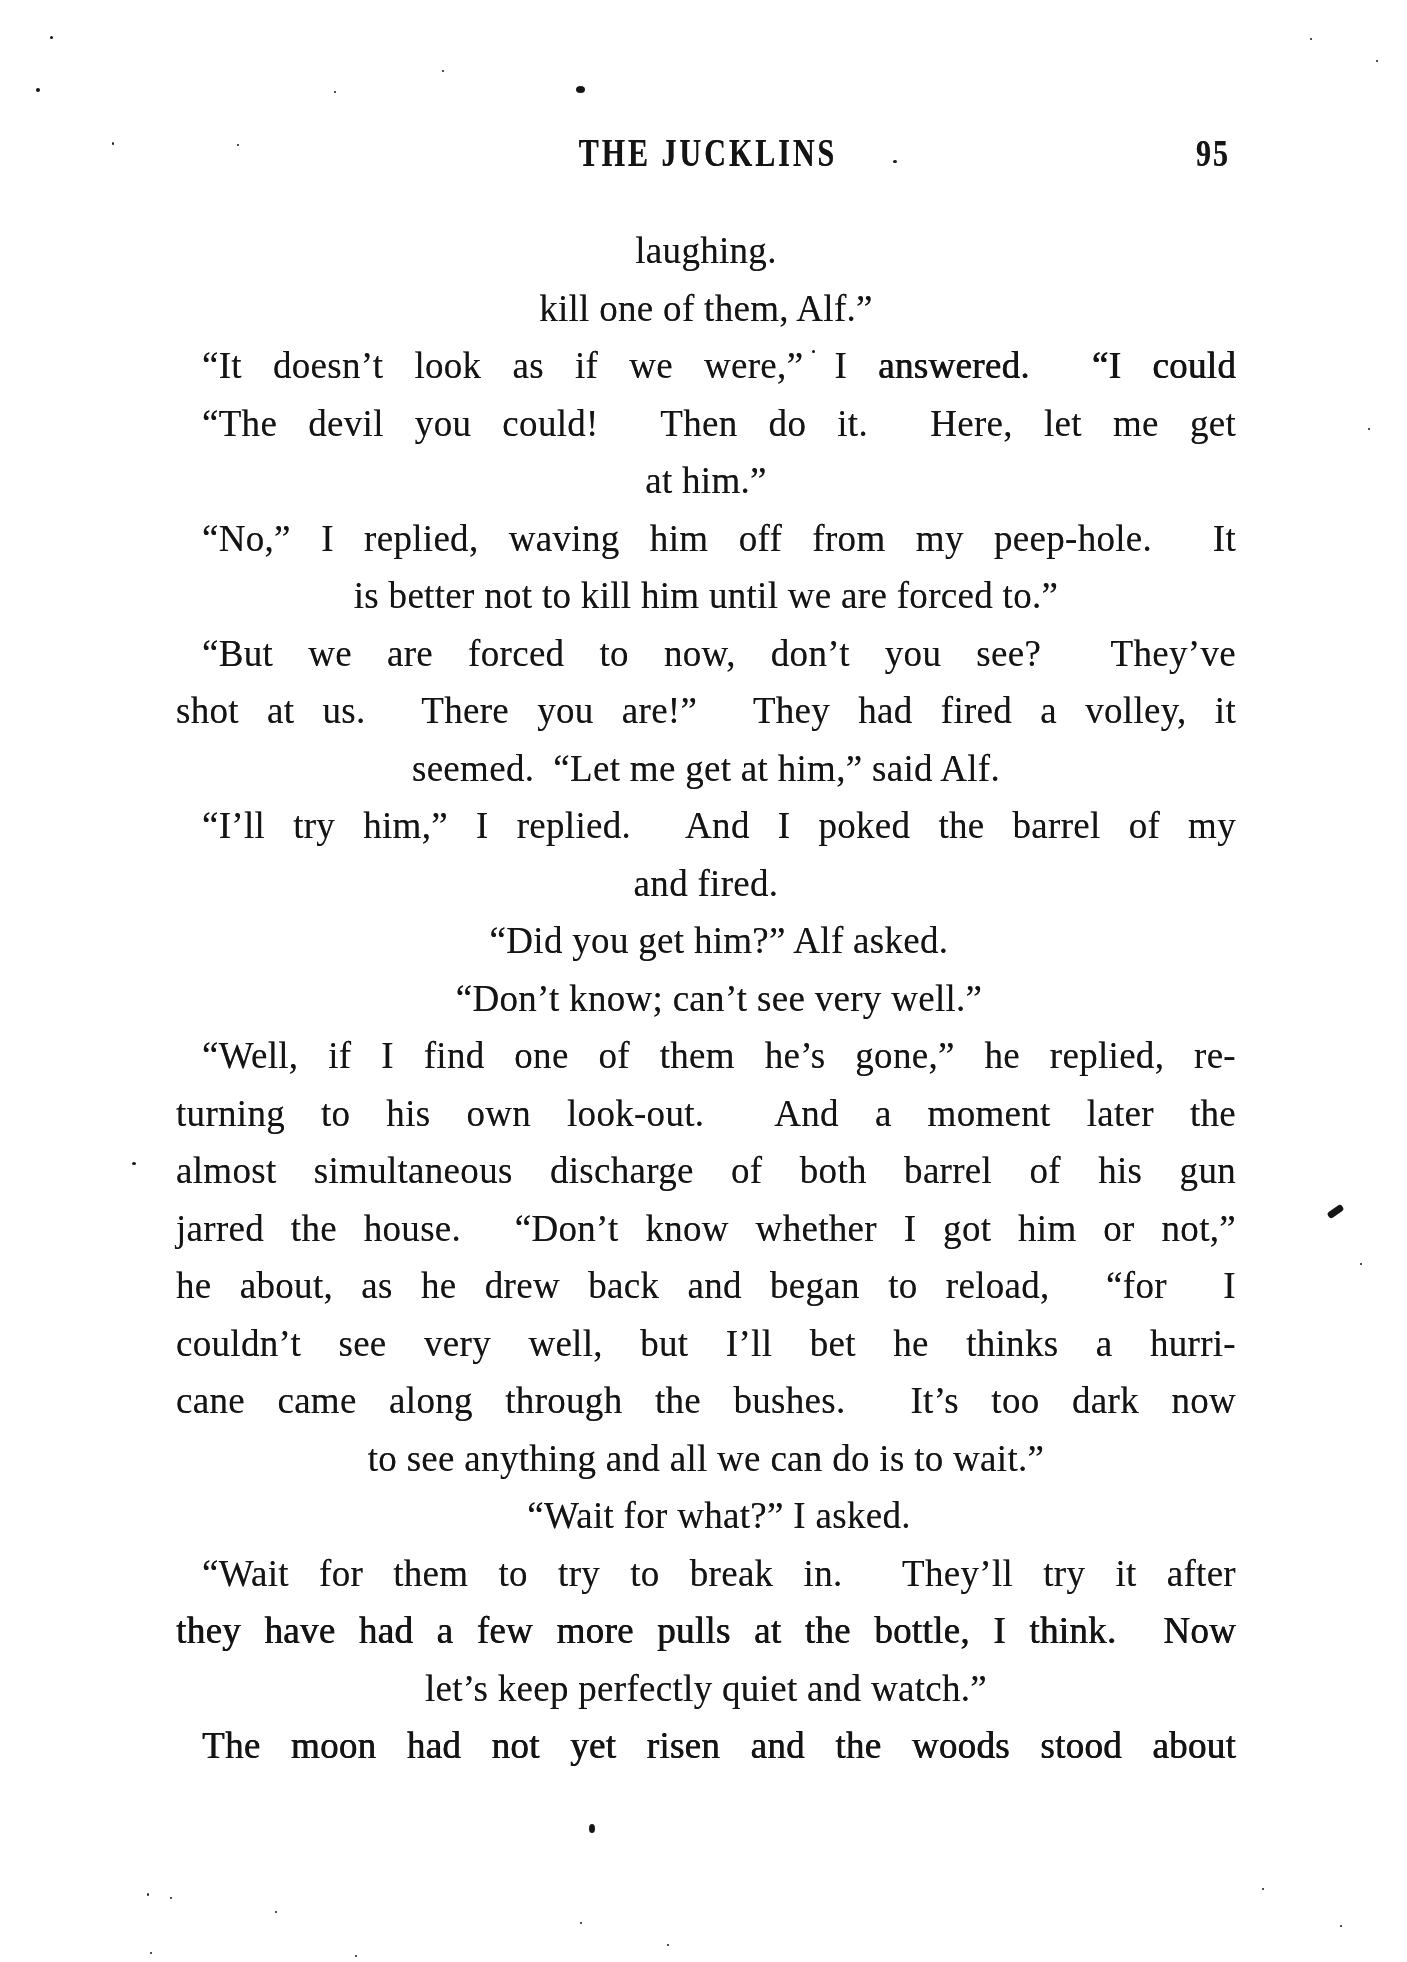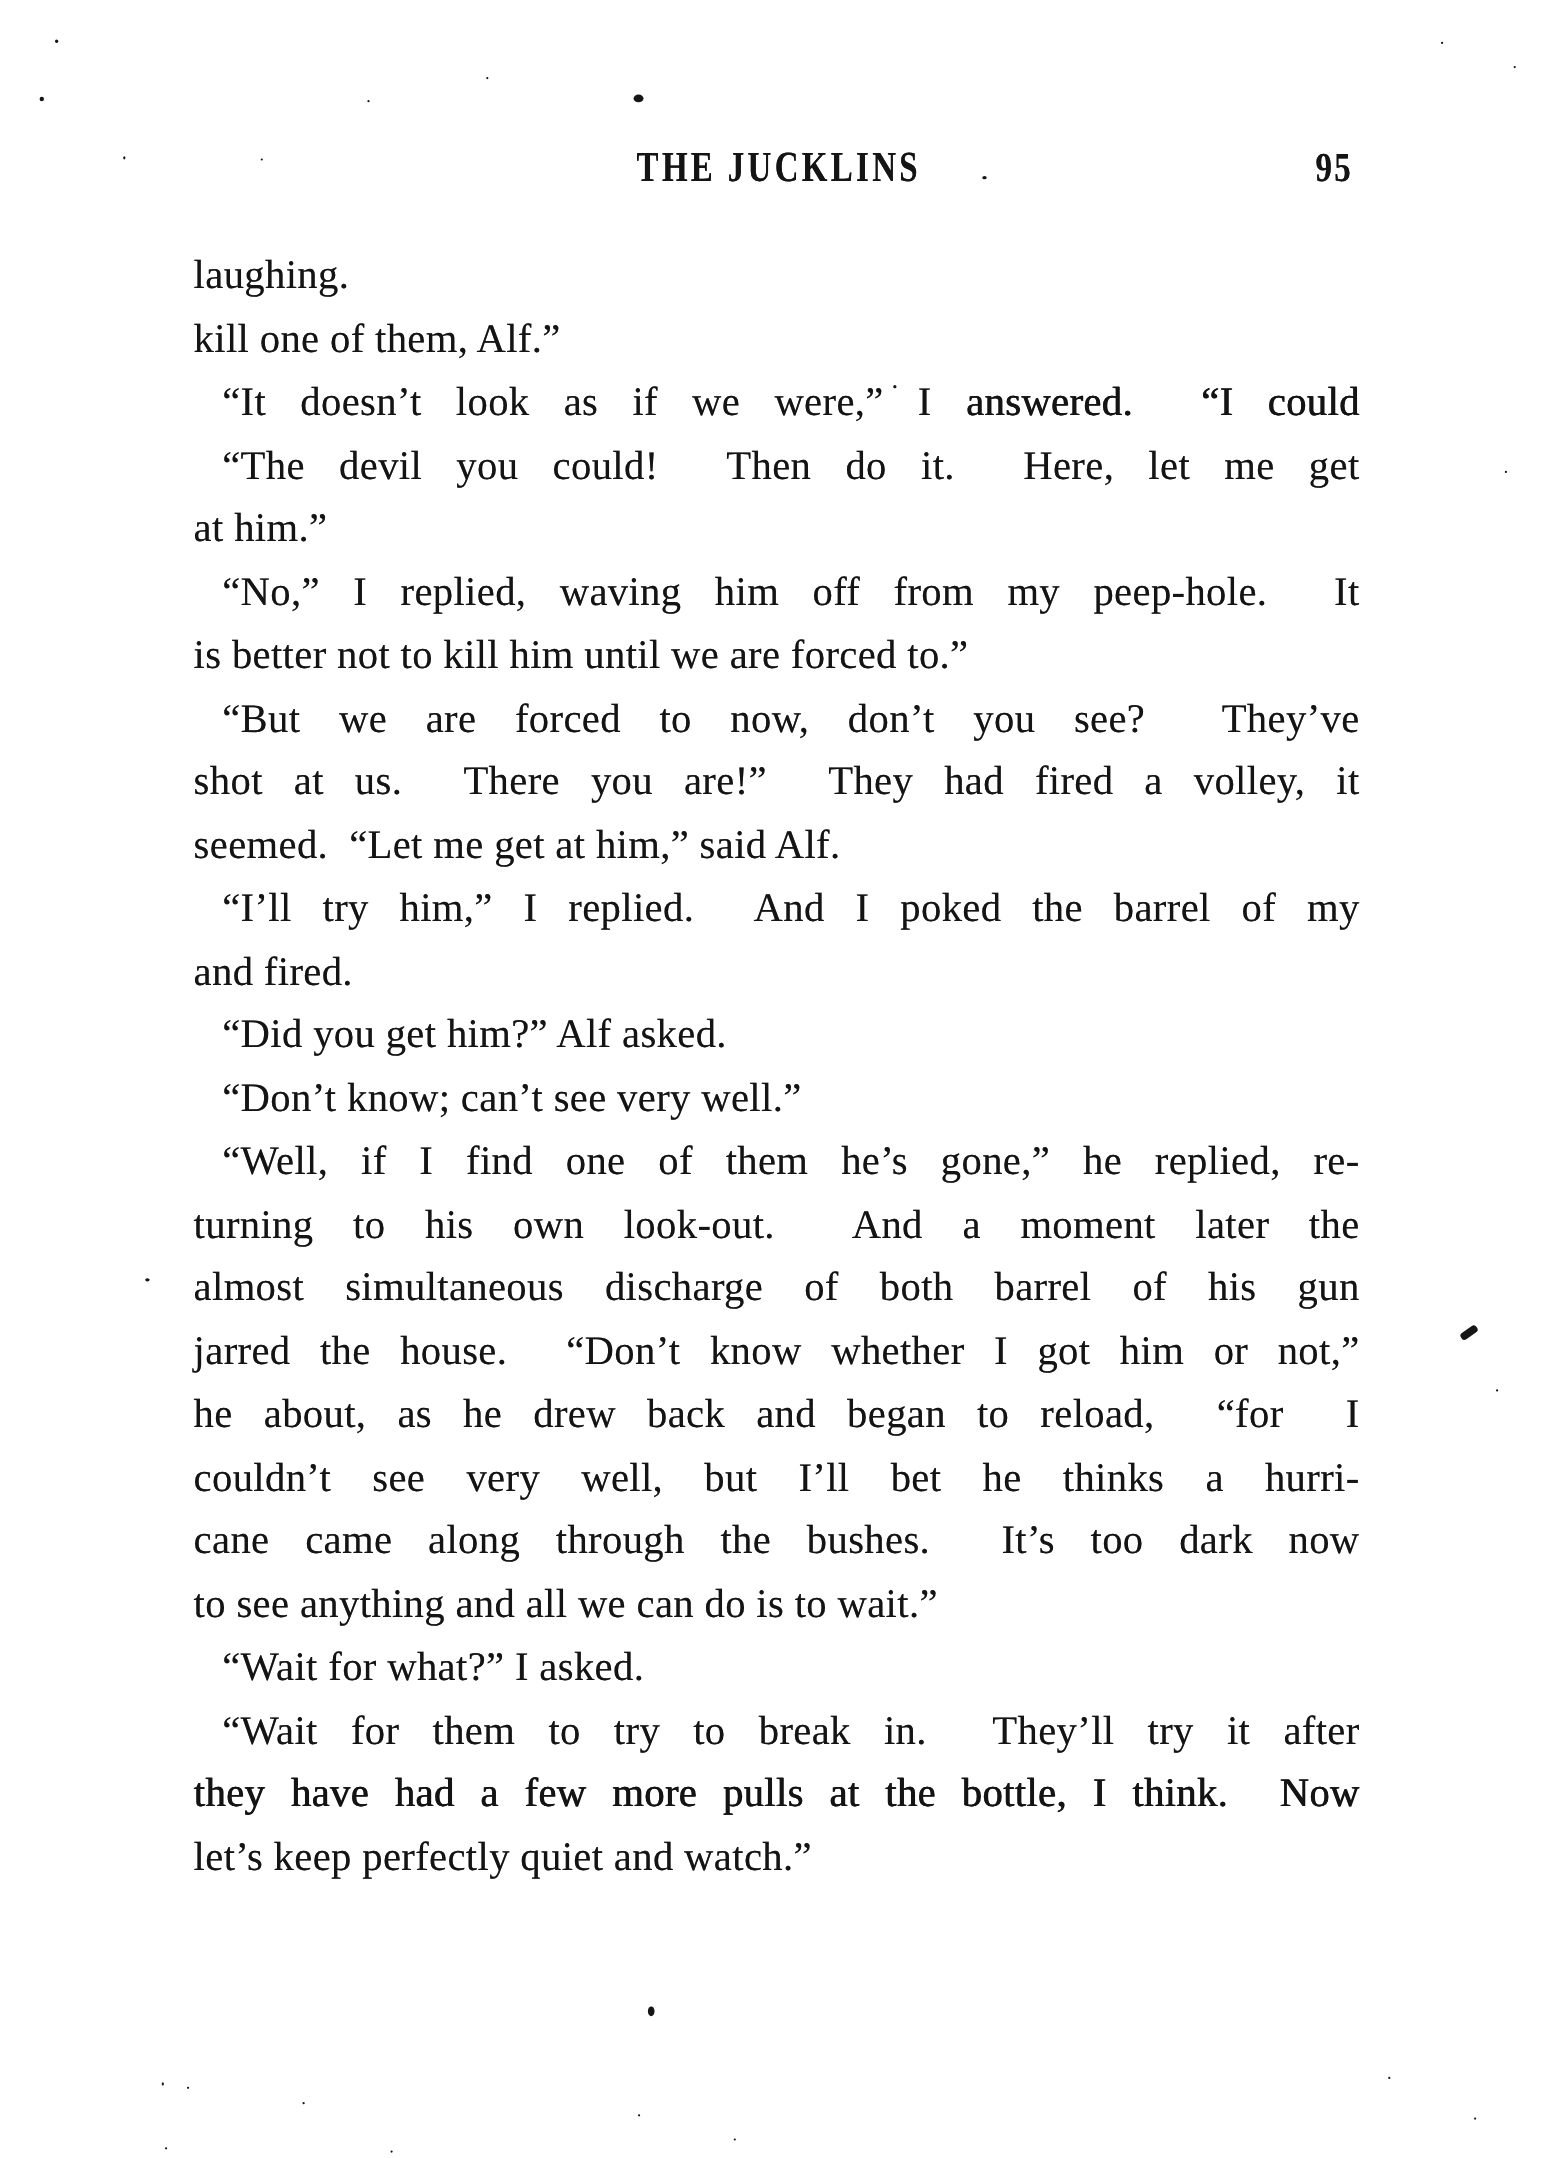--- a/index.html
+++ b/index.html
@@ -23,21 +23,21 @@
     position:absolute;top:132px;left:1196px;
     font-weight:700;font-size:30px;letter-spacing:2px;
     transform:scaleY(1.25);transform-origin:top left;
     text-shadow:0 0 0.4px rgba(0,0,0,.7);
   }
   .text-block{
     position:absolute;left:176px;top:222px;width:1060px;
     font-size:37px;line-height:57.5px;letter-spacing:0.3px;
     text-shadow:0 0 0.3px rgba(0,0,0,.55);
   }
-  .line{white-space:pre-wrap;text-align:left;}
+  .line{white-space:pre-wrap;text-align:center;}
   .line.ind{padding-left:26px;}
   .line.just{text-align:justify;text-align-last:justify;}
   .heavy{text-shadow:0.6px 0 0 currentColor, 0 0 0.3px rgba(0,0,0,.6);}
   .speck{
     position:absolute;background:#151515;border-radius:50%;
   }
 </style>
 </head>
 <body>
 
@@ -67,20 +67,21 @@
       <div class="line just">almost simultaneous discharge of both barrel of his gun</div>
       <div class="line just">jarred the house.  “Don’t know whether I got him or not,”</div>
       <div class="line just">he about, as he drew back and began to reload,  “for  I</div>
       <div class="line just">couldn’t see very well, but I’ll bet he thinks a hurri-</div>
       <div class="line just">cane came along through the bushes.  It’s too dark now</div>
       <div class="line">to see anything and all we can do is to wait.”</div>
       <div class="line ind">“Wait for what?” I asked.</div>
       <div class="line ind just">“Wait for them to try to break in.  They’ll try it after</div>
       <div class="line just heavy">they have had a few more pulls at the bottle, I think.  Now</div>
       <div class="line">let’s keep perfectly quiet and watch.”</div>
+      <div class="line ind just heavy">The moon had not yet risen and the woods stood about</div>
     </div>
 
   <div>
       <div class="speck" style="left: 50px; top: 36px; width: 3px; height: 3px;"></div>
       <div class="speck" style="left: 36px; top: 88px; width: 4px; height: 4px;"></div>
       <div class="speck" style="left: 576px; top: 86px; width: 9px; height: 7px;"></div>
       <div class="speck" style="left: 442px; top: 70px; width: 2px; height: 2px;"></div>
       <div class="speck" style="left: 334px; top: 91px; width: 2px; height: 2px;"></div>
       <div class="speck" style="left: 112px; top: 142px; width: 2px; height: 3px;"></div>
       <div class="speck" style="left: 237px; top: 144px; width: 2px; height: 2px;"></div>

